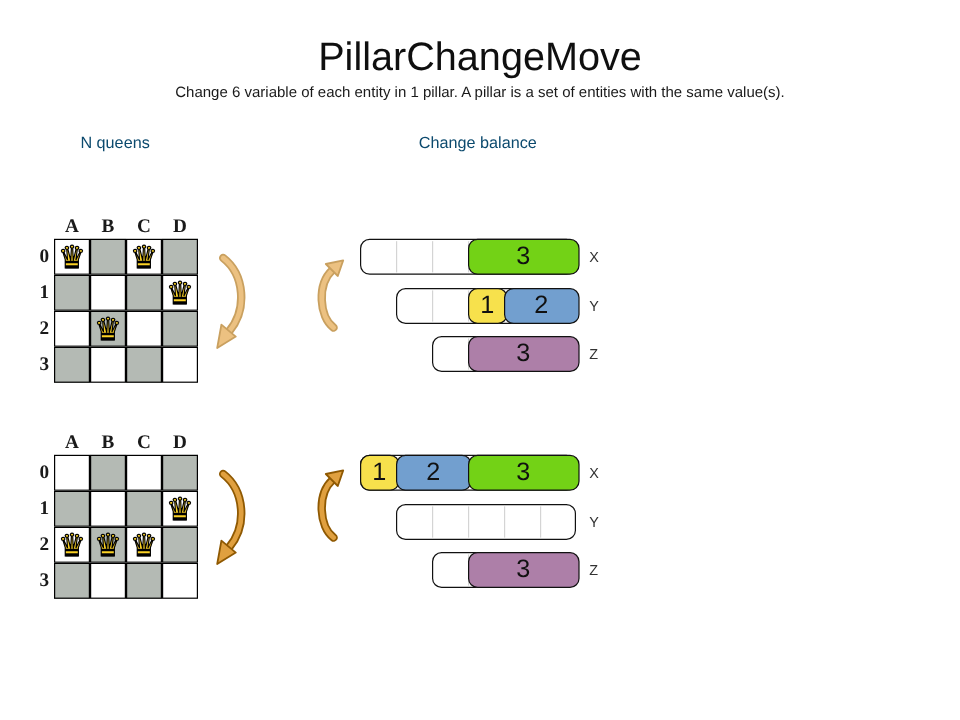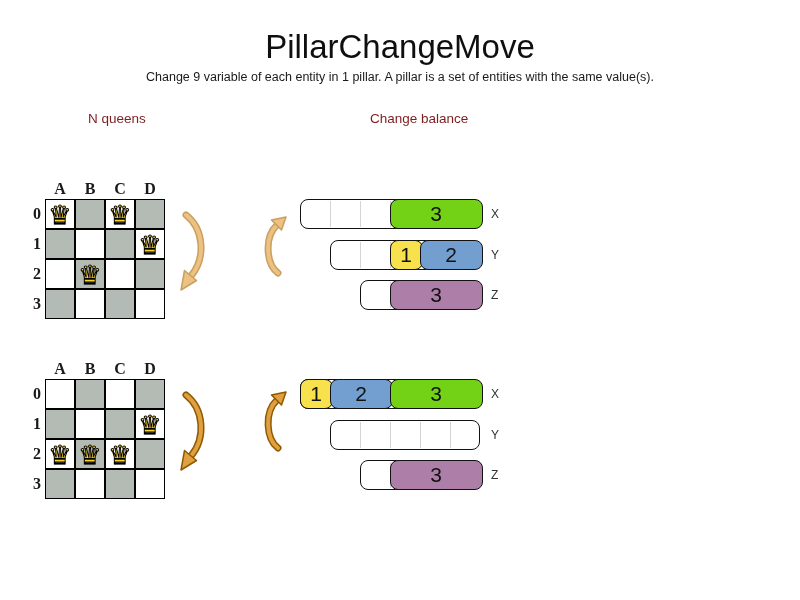--- a/index.html
+++ b/index.html
@@ -3,21 +3,21 @@
 <meta charset="utf-8">
 <style>
   html,body{margin:0;padding:0;}
   body{
     width:800px;height:600px;position:relative;background:#ffffff;
     font-family:"Liberation Sans", sans-serif;color:#111;overflow:hidden;
   }
   .abs{position:absolute;}
   .title{left:0;top:28px;width:800px;text-align:center;font-size:33px;color:#0f0f0f;}
   .subtitle{left:0;top:70px;width:800px;text-align:center;font-size:12.5px;color:#1a1a1a;}
-  .section-label{font-size:13.5px;color:#7f1d1d;margin-left:21px;}
+  .section-label{font-size:13.5px;color:#0c4a6e;}
   .board{position:absolute;width:120px;height:120px;}
   .cell{position:absolute;width:30px;height:30px;border:1px solid #000;box-sizing:border-box;background:#fff;}
   .cell.dark{background:#b4bab4;}
   .queen{display:block;width:100%;height:100%;text-align:center;line-height:30px;font-size:26px;
          color:#fcd325;-webkit-text-stroke:1px #000;text-shadow:0 1px 0 rgba(0,0,0,.35);
          font-family:"DejaVu Sans", sans-serif;}
   .col-label,.row-label{position:absolute;font-family:"Liberation Serif", serif;font-weight:bold;
          font-size:16px;color:#1a1a1a;}
   .col-label{top:-19px;width:30px;text-align:center;}
   .row-label{left:-18px;width:14px;height:30px;line-height:30px;text-align:right;}
@@ -25,21 +25,21 @@
   .divider{position:absolute;top:1px;bottom:1px;width:1px;background:#d4d4d4;}
   .block{position:absolute;top:-1.5px;height:30px;border:1.5px solid #111;border-radius:8px;box-sizing:border-box;
          display:flex;align-items:center;justify-content:center;font-size:21px;color:#111;}
   .bar-label{position:absolute;font-size:12px;color:#333;width:20px;}
   svg{position:absolute;overflow:visible;}
 </style>
 </head>
 <body>
 
 <div class="abs title">PillarChangeMove</div>
-<div class="abs subtitle">Change 9 variable of each entity in 1 pillar. A pillar is a set of entities with the same value(s).</div>
+<div class="abs subtitle">Change 6 variable of each entity in 1 pillar. A pillar is a set of entities with the same value(s).</div>
 
 <div class="abs section-label" style="left:67px;top:111px;">N queens</div>
 <div class="abs section-label" style="left:349px;top:111px;">Change balance</div>
 
 <div class="board" style="left:45px;top:199px;">
     <span class="col-label" style="left: 0px;">A</span>
     <span class="col-label" style="left: 30px;">B</span>
     <span class="col-label" style="left: 60px;">C</span>
     <span class="col-label" style="left: 90px;">D</span>
     <span class="row-label" style="top: 0px;">0</span>

